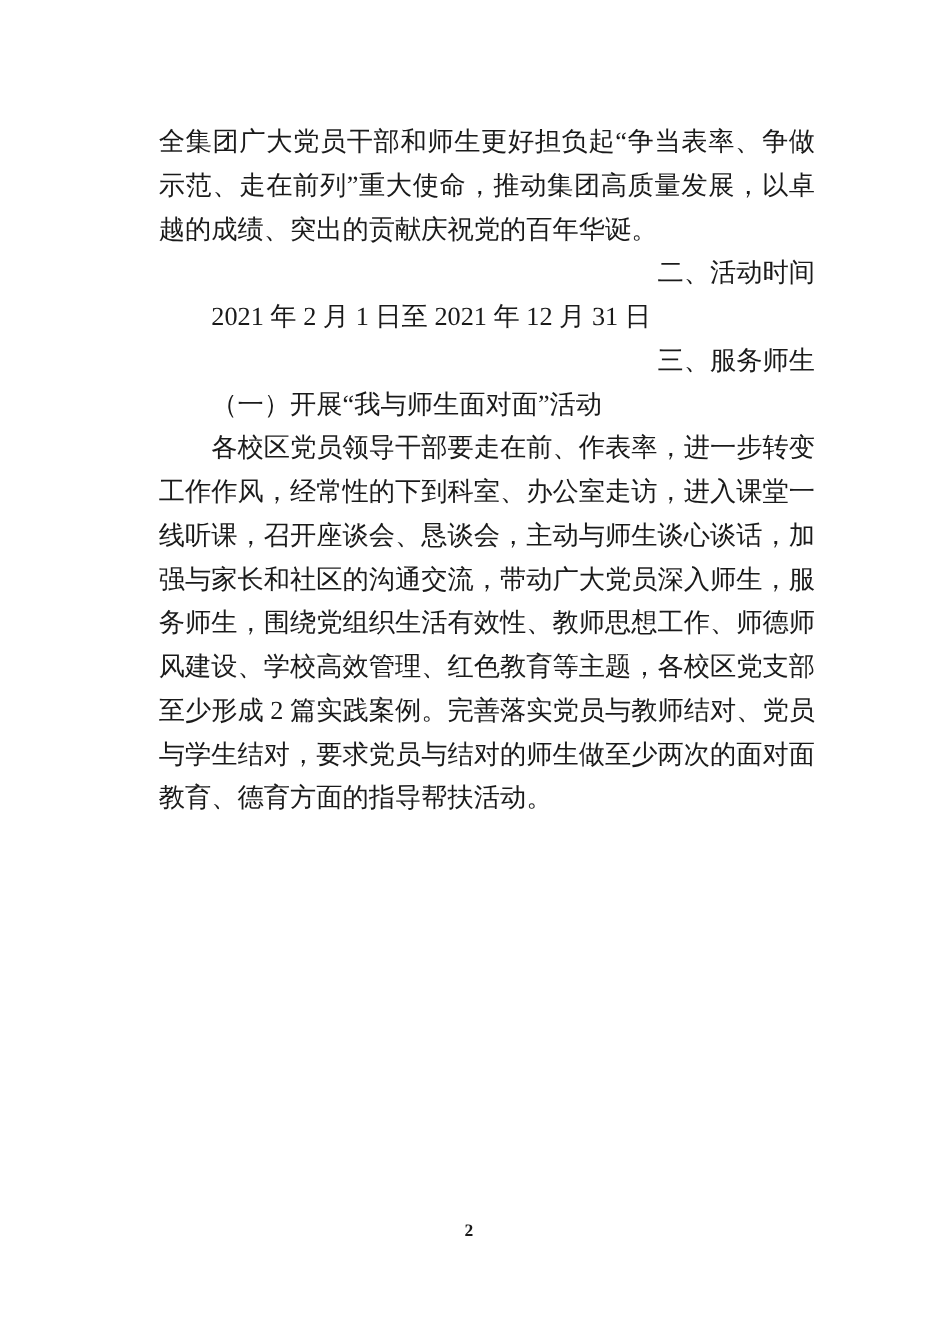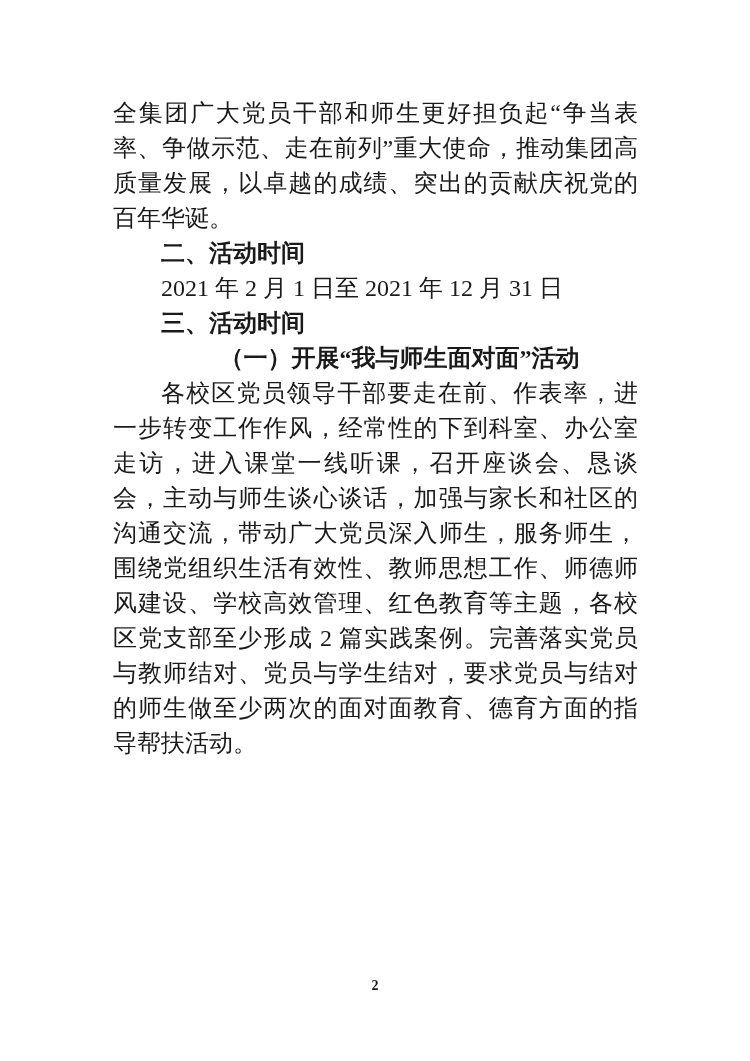--- a/index.html
+++ b/index.html
@@ -15,47 +15,46 @@
   }
   .page {
     position: relative;
     width: 750px;
     height: 1061px;
     background: #ffffff;
     overflow: hidden;
   }
   .content {
     position: absolute;
-    left: 113px;
+    left: 127px;
     top: 96px;
     width: 525px;
-    font-size: 24px;
+    font-size: 21px;
     line-height: 35px;
     text-align: justify;
     text-justify: inter-ideograph;
   }
   .content p {
     margin: 0;
     padding: 0;
   }
   p.para-body-indent {
     text-indent: 2em;
   }
   p.para-body-noindent {
     text-indent: 0;
   }
   p.para-heading {
     text-indent: 2em;
-    font-weight: bold;
-    text-align: left;
+    font-weight: normal;
+    text-align: right;
   }
   p.para-subheading {
     text-indent: 2em;
-    text-align: center;
-    font-weight: bold;
+    text-align: left;
   }
   .footer {
     position: absolute;
     left: 0;
     right: 0;
     top: 976px;
     text-align: center;
   }
   .page-number {
     font-size: 14px;
@@ -64,20 +63,20 @@
   }
 </style>
 </head>
 <body>
 
 <div class="page">
   <div class="content" id="document-content">
       <p class="para-body-noindent">全集团广大党员干部和师生更好担负起“争当表率、争做示范、走在前列”重大使命，推动集团高质量发展，以卓越的成绩、突出的贡献庆祝党的百年华诞。</p>
       <p class="para-heading">二、活动时间</p>
       <p class="para-body-indent">2021 年 2 月 1 日至 2021 年 12 月 31 日</p>
-      <p class="para-heading">三、活动时间</p>
+      <p class="para-heading">三、服务师生</p>
       <p class="para-subheading">（一）开展“我与师生面对面”活动</p>
       <p class="para-body-indent">各校区党员领导干部要走在前、作表率，进一步转变工作作风，经常性的下到科室、办公室走访，进入课堂一线听课，召开座谈会、恳谈会，主动与师生谈心谈话，加强与家长和社区的沟通交流，带动广大党员深入师生，服务师生，围绕党组织生活有效性、教师思想工作、师德师风建设、学校高效管理、红色教育等主题，各校区党支部至少形成 2 篇实践案例。完善落实党员与教师结对、党员与学生结对，要求党员与结对的师生做至少两次的面对面教育、德育方面的指导帮扶活动。</p>
     </div>
   <div class="footer">
     <span class="page-number">2</span>
   </div>
 </div>
 
 </body></html>

